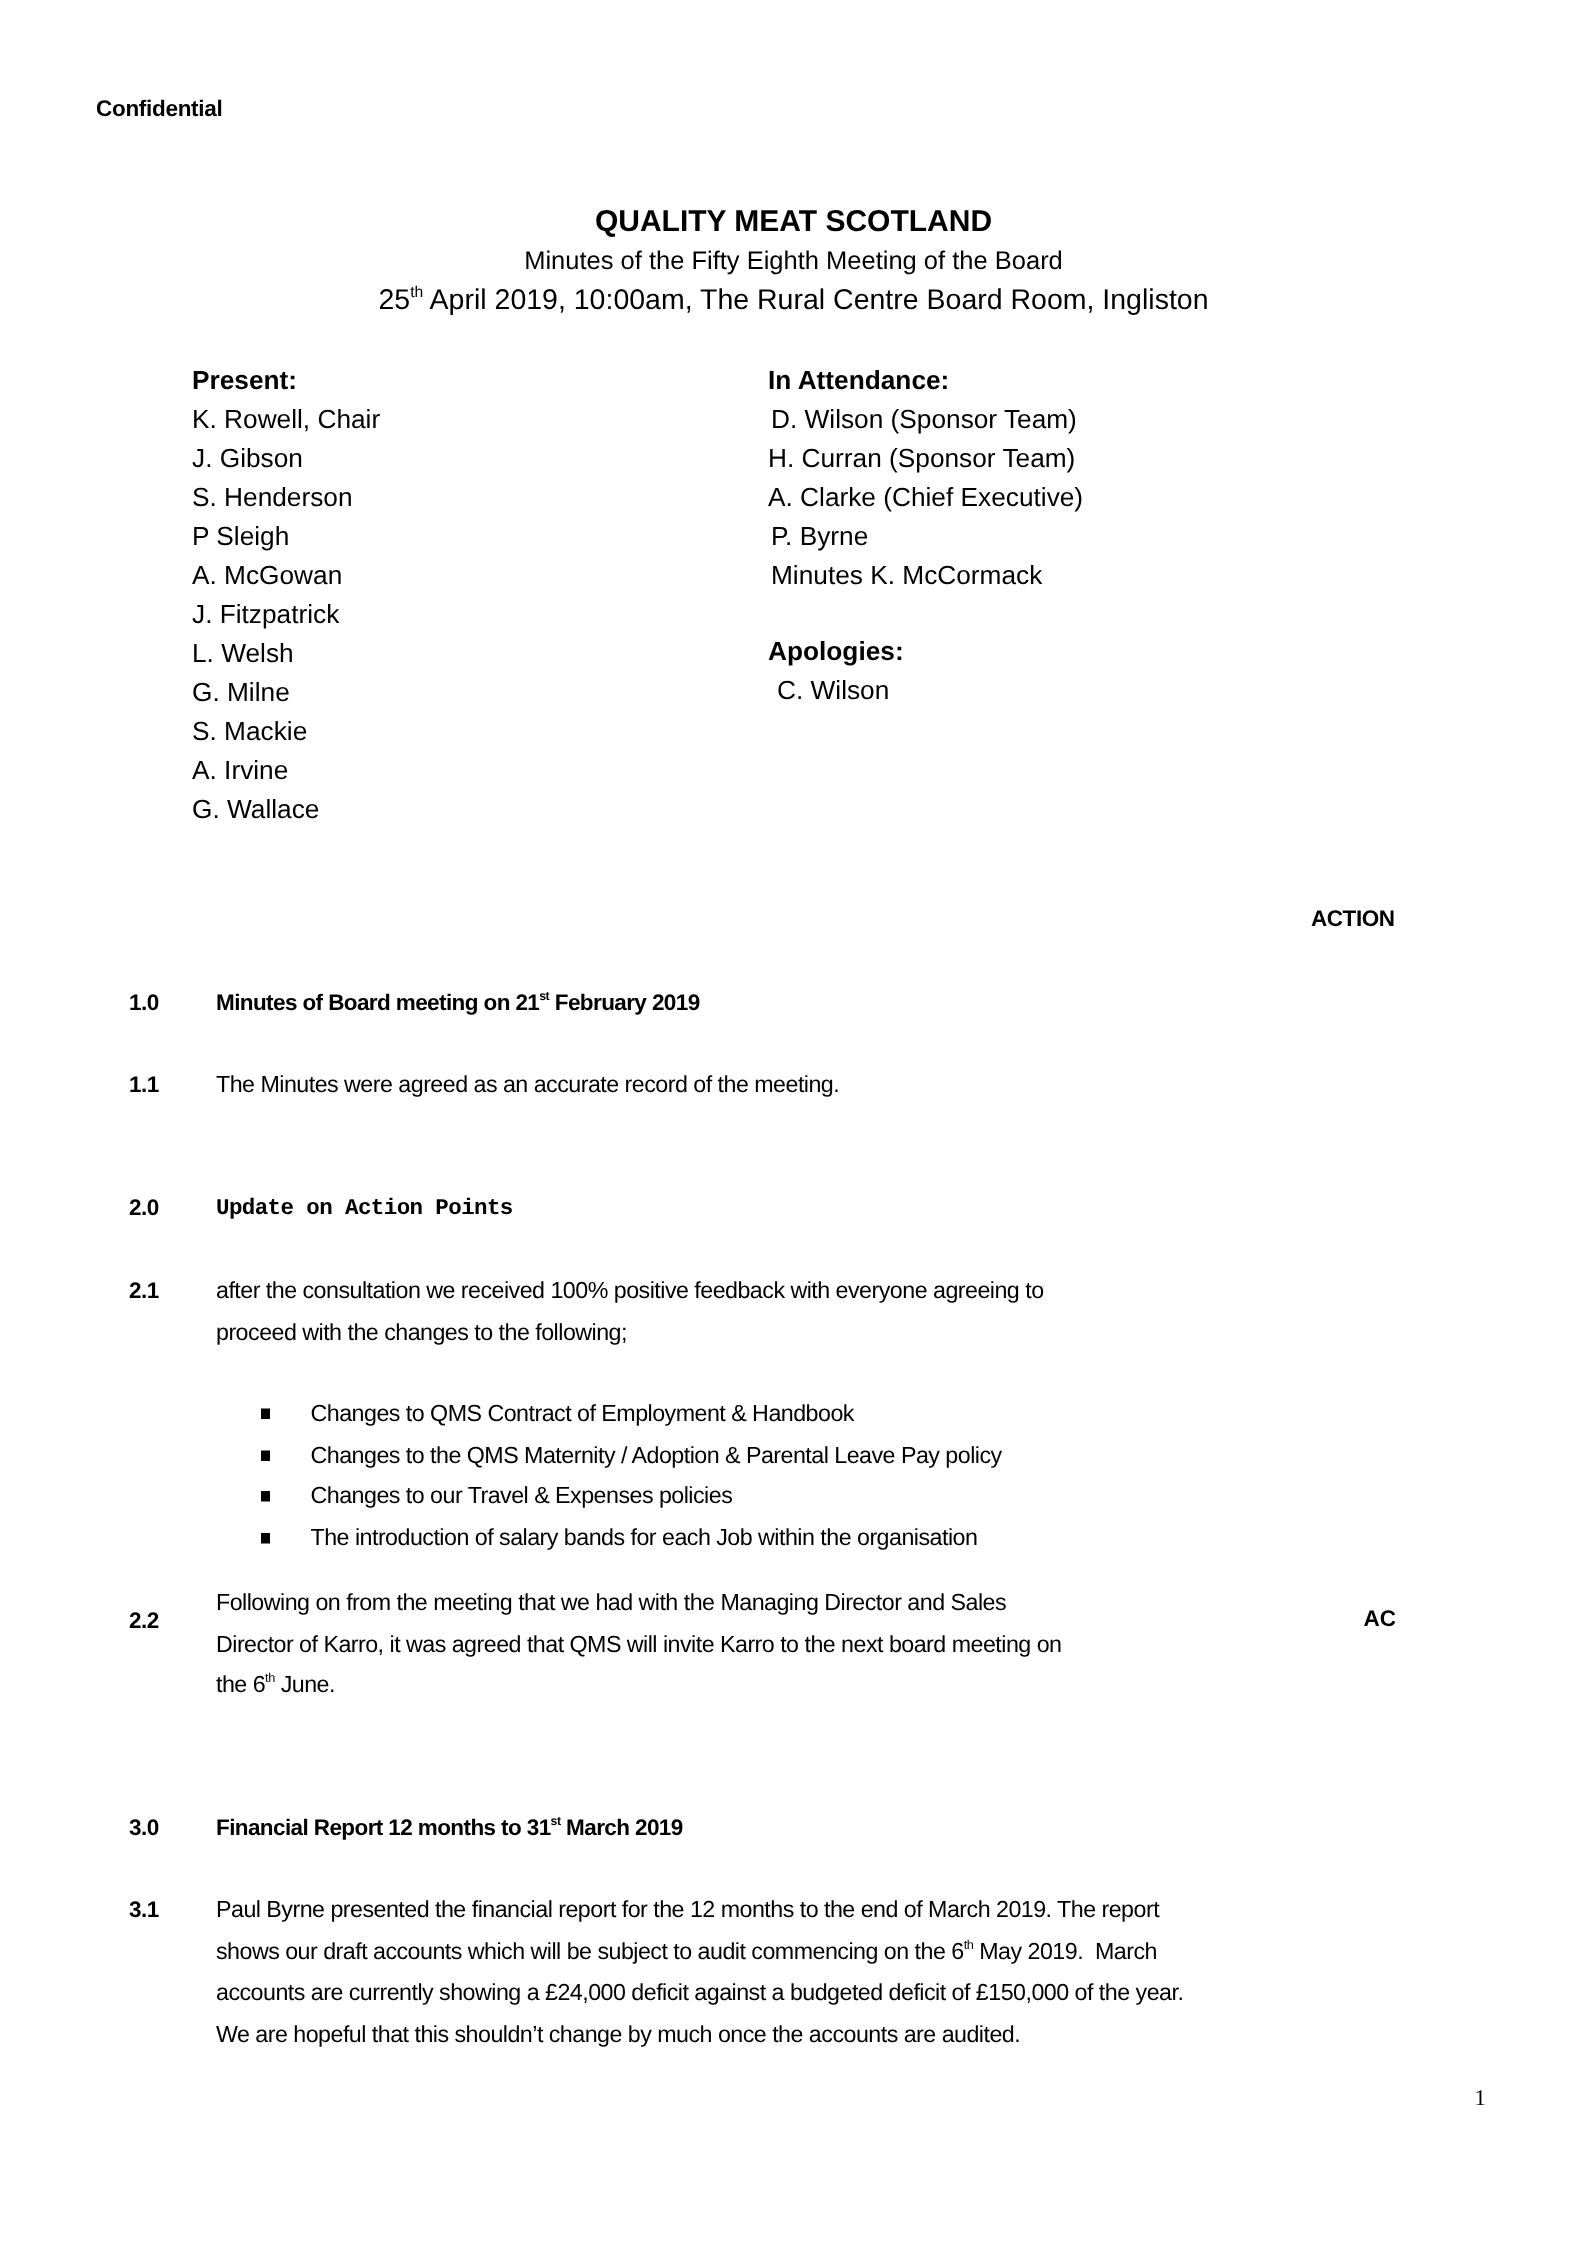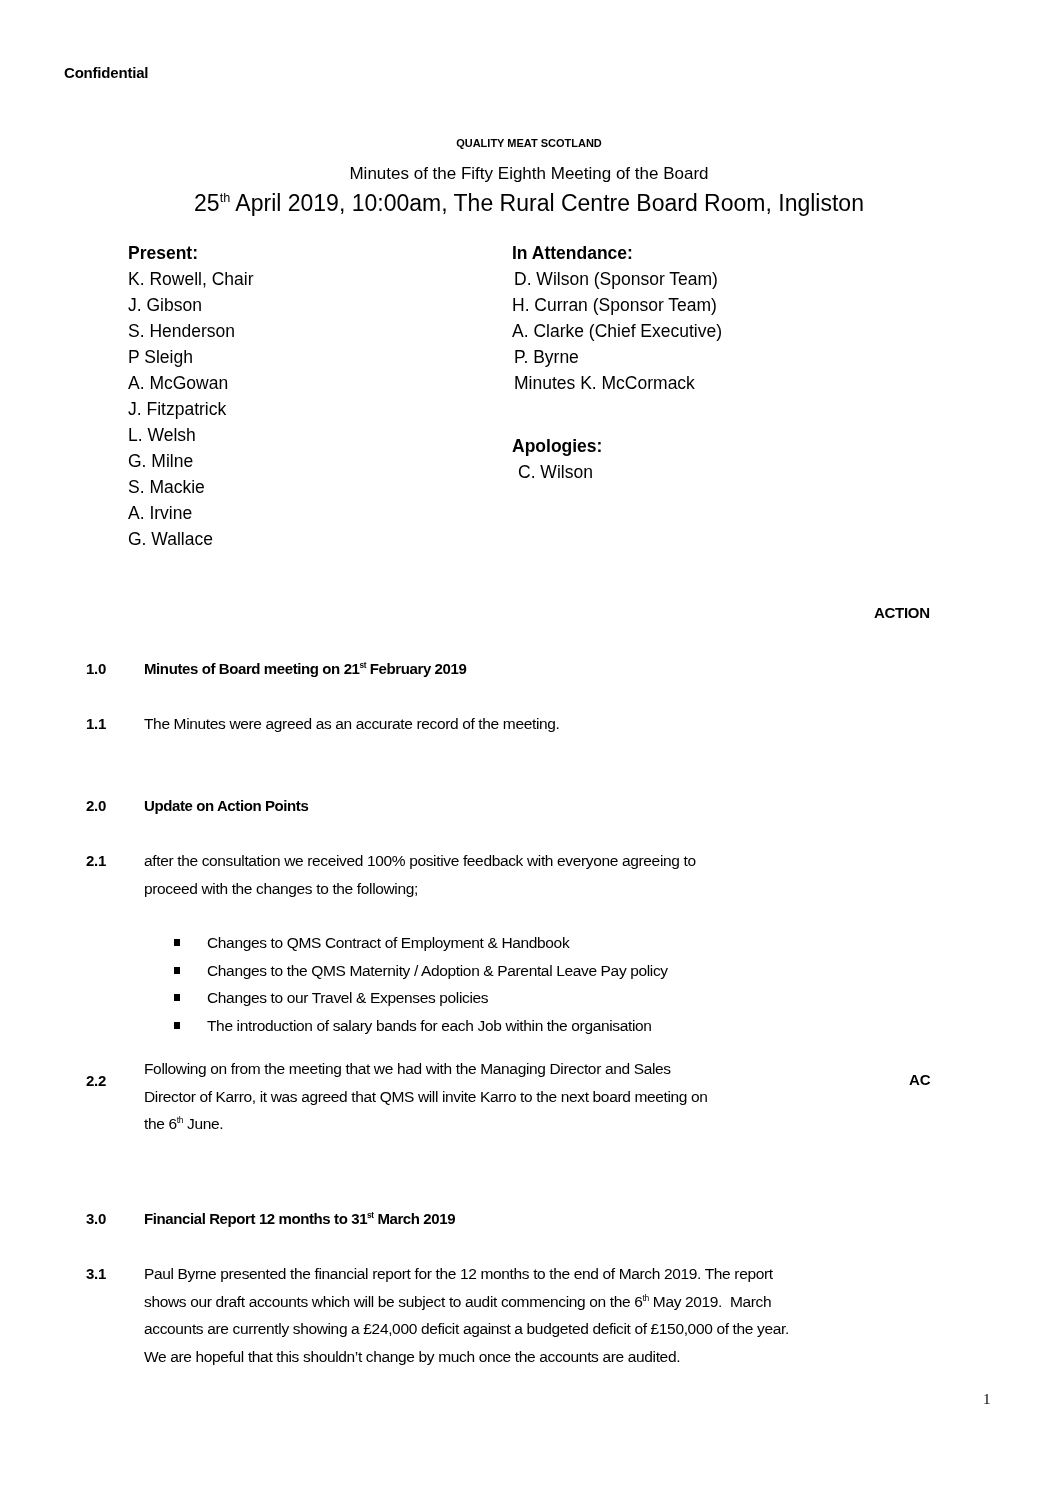--- a/index.html
+++ b/index.html
@@ -2,30 +2,30 @@
 <html><head>
   <meta charset="utf-8">
   <style>
     html, body { margin: 0; padding: 0; background: #ffffff; }
     body { width: 1058px; height: 1497px; position: relative; overflow: hidden; color: #000; }
     .abs { position: absolute; white-space: nowrap; }
     .carlito { font-family: "Liberation Sans", sans-serif; }
     .arial { font-family: "Liberation Sans", sans-serif; }
     #confidential { left: 64px; top: 64px; font-size: 15px; font-weight: bold; letter-spacing: -0.2px; }
     .center-line { left: 0; width: 1058px; text-align: center; }
-    #org-title { top: 137px; font-size: 11px; font-weight: bold; }
+    #org-title { top: 137px; font-size: 20px; font-weight: bold; }
     #subtitle { top: 164px; font-size: 17px; text-align: center; }
-    #date-line { top: 190px; font-size: 23px; }
+    #date-line { top: 190px; font-size: 19px; }
     sup { font-size: 0.55em; line-height: 0; vertical-align: 0.75em; }
     .people-col { position: absolute; font-family: "Liberation Sans", sans-serif; font-size: 17.5px; }
     .people-col .head { font-weight: bold; height: 26px; line-height: 26px; }
     .people-col .name { height: 26px; line-height: 26px; white-space: nowrap; }
     #present { left: 128px; top: 240px; }
     #attendance { left: 512px; top: 240px; }
-    #apologies { left: 512px; top: 421px; margin-top: 12px; }
+    #apologies { left: 512px; top: 421px; }
     .indent1 { padding-left: 2px; }
     .indent2 { padding-left: 6px; }
     #action-header { left: 874px; top: 604px; font-size: 15px; font-weight: bold; font-family: "Liberation Sans", sans-serif; letter-spacing: -0.3px; }
     .sec-num { position: absolute; left: 86px; font-family: "Liberation Sans", sans-serif; font-weight: bold; font-size: 15px; letter-spacing: -0.3px; }
     .sec-head { position: absolute; left: 144px; font-family: "Liberation Sans", sans-serif; font-weight: bold; font-size: 15px; white-space: nowrap; letter-spacing: -0.4px; }
     .para { position: absolute; left: 144px; font-family: "Liberation Sans", sans-serif; font-size: 15.5px; line-height: 27.5px; letter-spacing: -0.35px; }
     .para .line { white-space: nowrap; height: 27.5px; }
     .bullets { position: absolute; left: 174px; font-family: "Liberation Sans", sans-serif; font-size: 15.5px; letter-spacing: -0.35px; }
     .bullets .item { height: 27.5px; line-height: 27.5px; white-space: nowrap; display: flex; align-items: center; }
     .bullet-icon { display: inline-block; width: 6px; height: 7px; background: #000; margin-right: 27px; }
@@ -74,21 +74,21 @@
 
 <div class="sec-num" style="top:660px;">1.0</div>
 <div class="sec-head" style="top:660px;"><span>Minutes of Board meeting on 21</span><sup>st</sup><span> February 2019</span></div>
 
 <div class="sec-num" style="top:715px;">1.1</div>
 <div class="para" style="top:710px;">
   <div class="line">The Minutes were agreed as an accurate record of the meeting.</div>
 </div>
 
 <div class="sec-num" style="top:797px;">2.0</div>
-<div class="sec-head" style="top:797px;">Update on Action Points</div>
+<div class="sec-head" style="top:797px;font-family:Liberation Mono, monospace;">Update on Action Points</div>
 
 <div class="sec-num" style="top:852px;">2.1</div>
 <div class="para" style="top:847px;">
   <div class="line">after the consultation we received 100% positive feedback with everyone agreeing to</div>
   <div class="line">proceed with the changes to the following;</div>
 </div>
 <div class="bullets" style="top:929px;">
   <div class="item">
       <span class="bullet-icon"></span>
       <span>Changes to QMS Contract of Employment &amp; Handbook</span>

